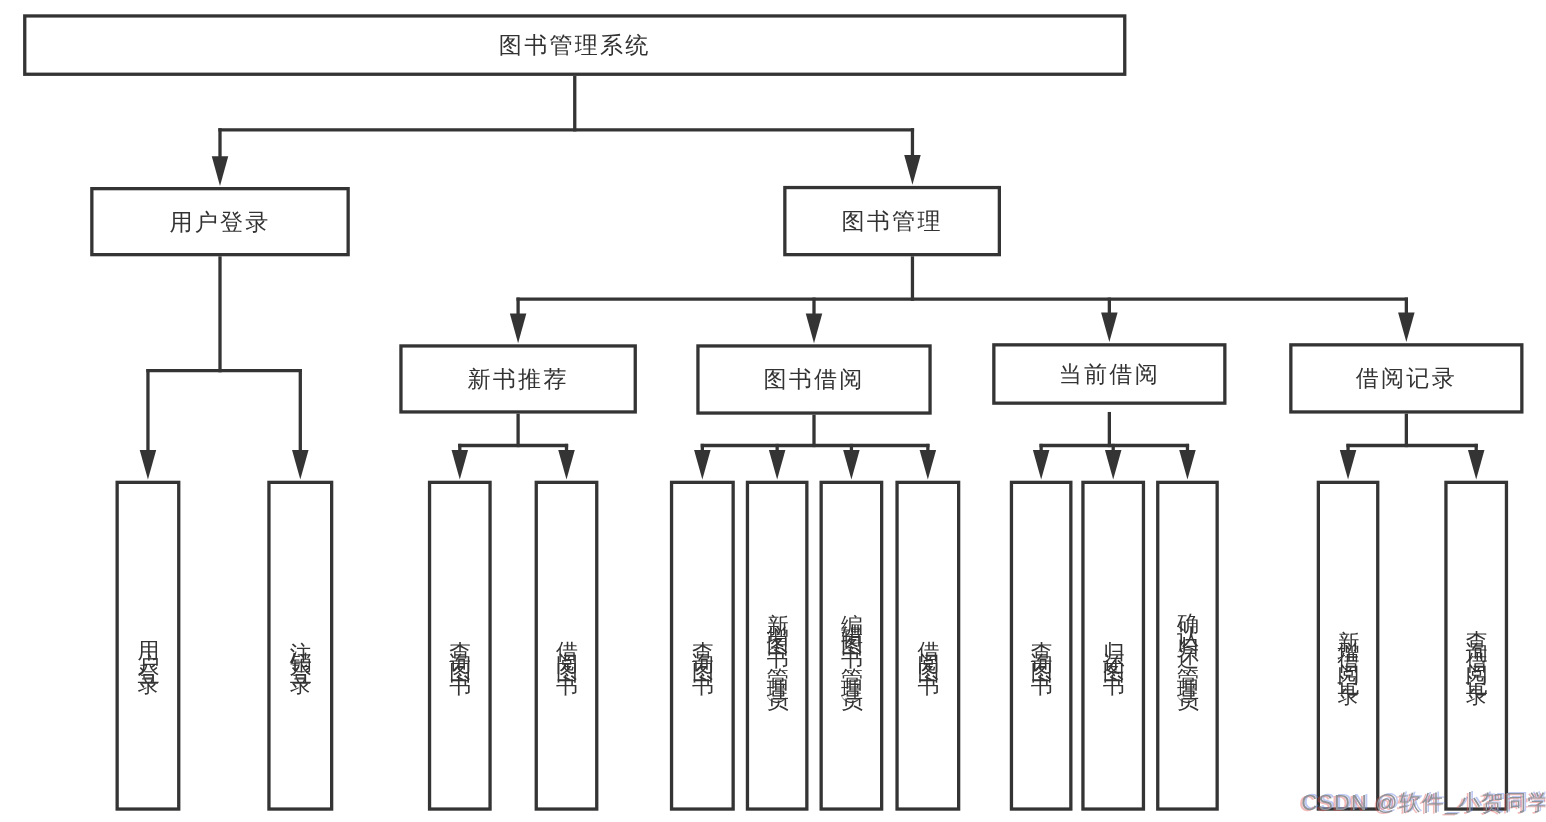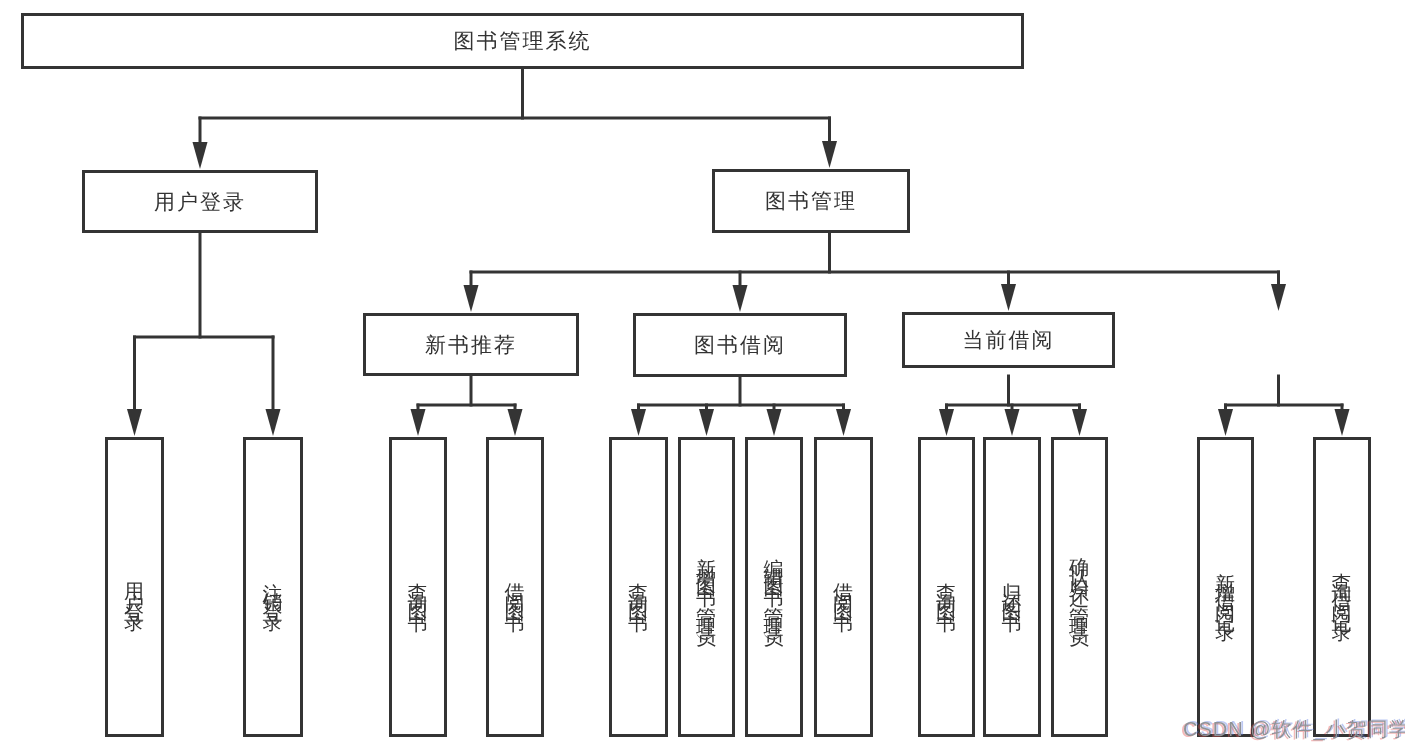--- a/index.html
+++ b/index.html
@@ -101,20 +101,23 @@
     </div>
     <div class="node" style="left: 363px; top: 313px; width: 216px; height: 63px; border-color: rgb(52, 52, 52); color: rgb(51, 51, 51);">
       <span>新书推荐</span>
     </div>
     <div class="node" style="left: 633px; top: 313px; width: 214px; height: 64px; border-color: rgb(52, 52, 52); color: rgb(51, 51, 51);">
       <span>图书借阅</span>
     </div>
     <div class="node" style="left: 902px; top: 312px; width: 213px; height: 56px; border-color: rgb(52, 52, 52); color: rgb(51, 51, 51);">
       <span>当前借阅</span>
     </div>
+    <div class="node" style="left: 1172px; top: 312px; width: 213px; height: 64px; border-color: rgb(52, 52, 52); color: rgb(51, 51, 51);">
+      <span>借阅记录</span>
+    </div>
     <div class="node vertical" style="left: 105px; top: 437px; width: 59px; height: 300px; border-color: rgb(52, 52, 52); color: rgb(51, 51, 51);">
       <span>用户登录</span>
     </div>
     <div class="node vertical" style="left: 243px; top: 437px; width: 60px; height: 300px; border-color: rgb(52, 52, 52); color: rgb(51, 51, 51);">
       <span>注销登录</span>
     </div>
     <div class="node vertical" style="left: 389px; top: 437px; width: 58px; height: 300px; border-color: rgb(52, 52, 52); color: rgb(51, 51, 51);">
       <span>查询图书</span>
     </div>
     <div class="node vertical" style="left: 486px; top: 437px; width: 58px; height: 300px; border-color: rgb(52, 52, 52); color: rgb(51, 51, 51);">

